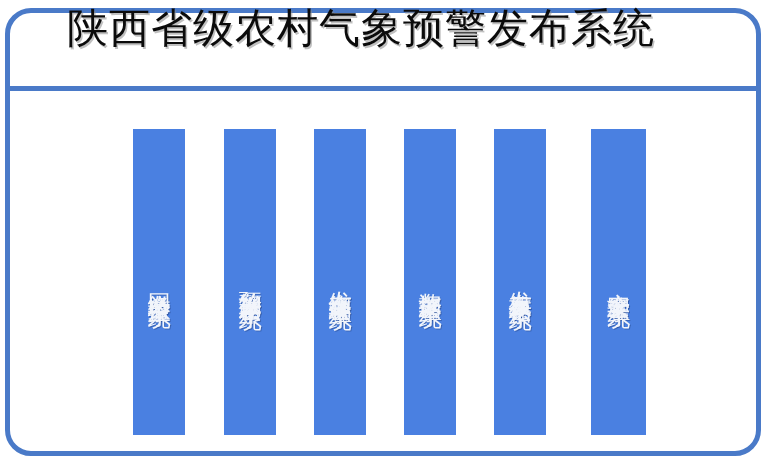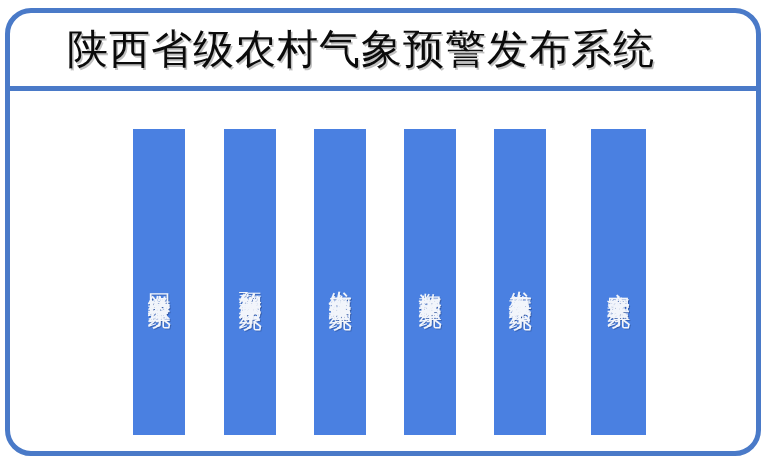--- a/index.html
+++ b/index.html
@@ -36,21 +36,21 @@
 
   
   .title-band {
     position: absolute;
     left: 5px;
     top: 8px;
     width: 756px;
     height: 83px;
     box-sizing: border-box;
     display: flex;
-    align-items: center;
+    align-items: flex-start;
     justify-content: flex-start;
     padding-left: 62px;
   }
 
   .title-text {
     font-family: "Liberation Serif", "DejaVu Serif", serif;
     font-size: 41px;
     line-height: 1;
     letter-spacing: 1px;
     color: #0b0b0b;

